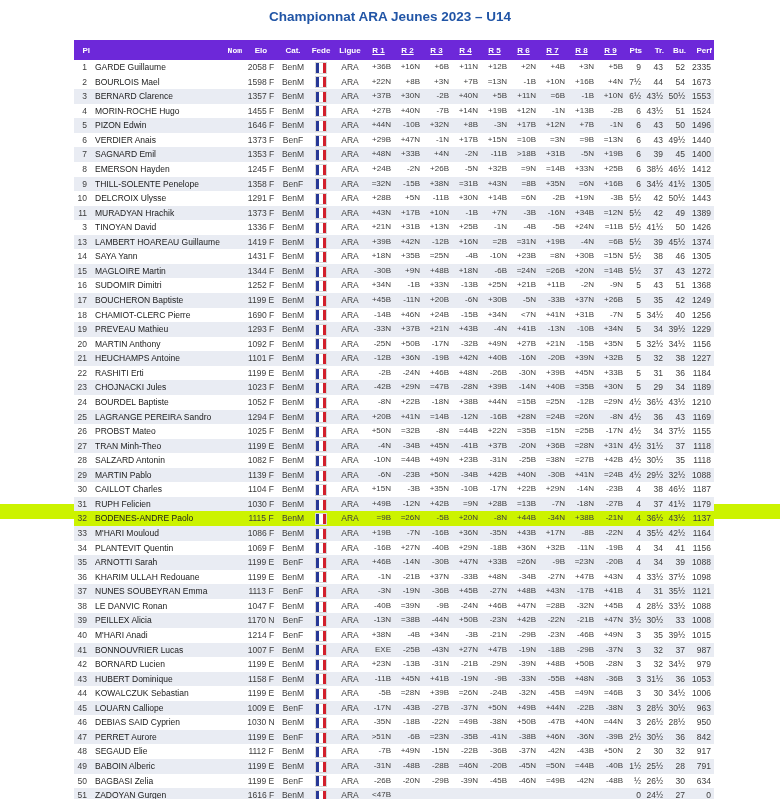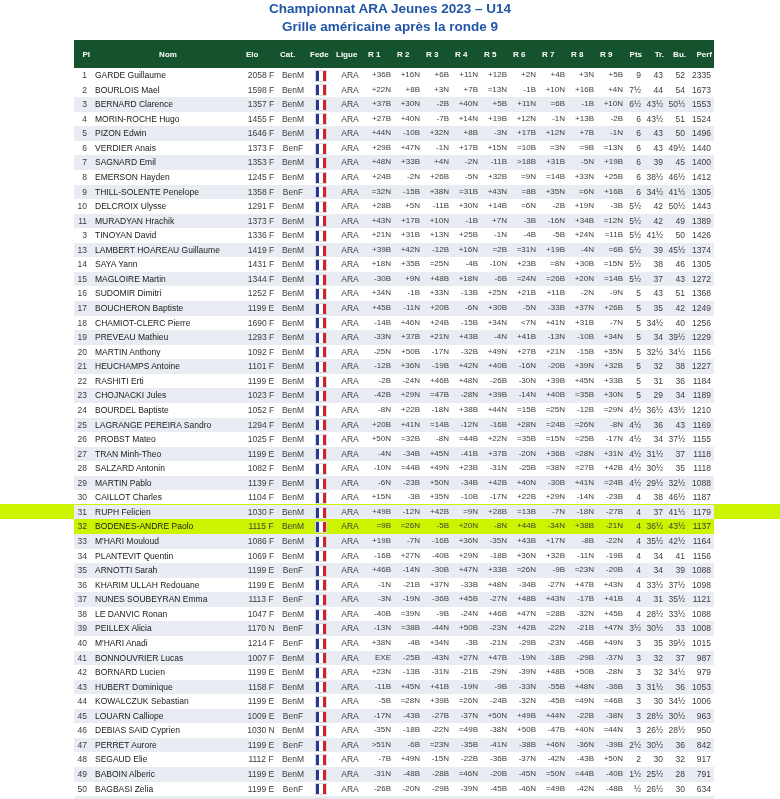--- a/index.html
+++ b/index.html
@@ -1,42 +1,41 @@
 <!DOCTYPE html>
 <html><head>
 <meta charset="utf-8">
 <style>
   html,body{margin:0;padding:0;background:#fff;}
   body{width:780px;height:799px;font-family:"Liberation Sans",sans-serif;}
   .page{position:relative;width:780px;height:799px;overflow:hidden;background:#fff;}
   .title,.subtitle{margin:0;text-align:center;font-weight:bold;color:#2155a6;font-size:13.5px;line-height:18px;}
-  .title{padding-top:0;}
+  .title{padding-top:8px;}
   .hl-bar{position:absolute;left:0;top:503.5px;width:780px;height:15px;background:#ccf300;}
   table{position:absolute;left:74px;top:40px;width:640px;border-collapse:collapse;table-layout:fixed;z-index:2;}
-  th{background:#14532d;color:#fff;font-size:8px;font-weight:bold;height:28px;padding:0 2px;white-space:nowrap;overflow:hidden;}
+  th{background:#6d28d9;color:#fff;font-size:8px;font-weight:bold;height:20px;padding:0 2px;white-space:nowrap;overflow:hidden;}
   td{font-size:8.5px;color:#3c3c3c;height:14.57px;line-height:14.57px;padding:0 2px;white-space:nowrap;overflow:hidden;background:transparent;}
   tr.stripe td{background:#e9ecf3;}
   tr.hl td{background:#ccf300;}
-  .al{text-align:center;} .ac{text-align:left;} .ar{text-align:right;}
-  th.rh{text-align:left;padding-right:6px;}
+  .al{text-align:right;font-family:Liberation Mono, monospace;} .ac{text-align:center;} .ar{text-align:right;}
+  th.rh{text-align:center;padding-right:6px;text-decoration:underline;}
   td.pl{text-align:right;padding-right:5px;}
   td.nom{font-weight:normal;color:#1a1a1a;text-align:left;padding-left:3px;}
   td.elo,td.cat,td.fede,td.ligue{text-align:center;}
   td.res{font-size:8px;text-align:right;padding-right:4px;}
   td.num{text-align:right;padding-right:3px;}
   .flag{display:inline-block;width:10px;height:10px;vertical-align:middle;
         background:linear-gradient(90deg,#273896 0 33%,#ffffff 33% 66%,#d2202c 66% 100%);
         outline:1px solid #d8d8d8;}
 </style>
 </head>
 <body>
 
 <div class="page">
   <h1 class="title">Championnat ARA Jeunes 2023 – U14</h1>
-  <h2 class="subtitle">Grille américaine après la ronde 9</h2>
 
   <div class="hl-bar"></div>
 
   <table>
     <colgroup>
       <col style="width:18px">
         <col style="width:152px">
         <col style="width:34px">
         <col style="width:30px">
       <col style="width:26px">

